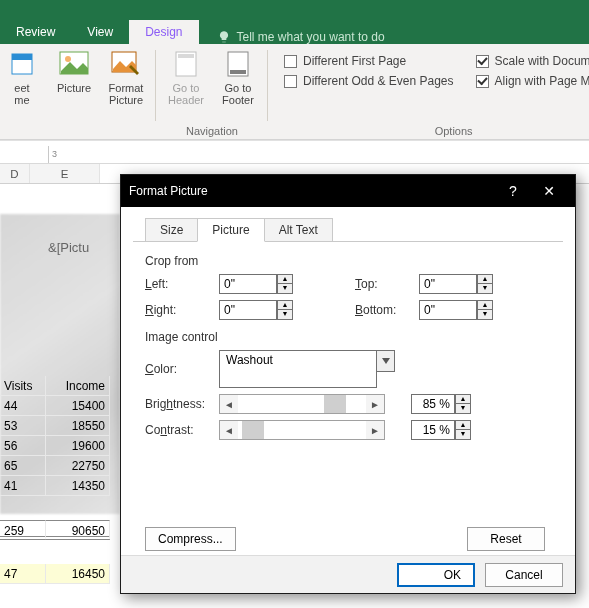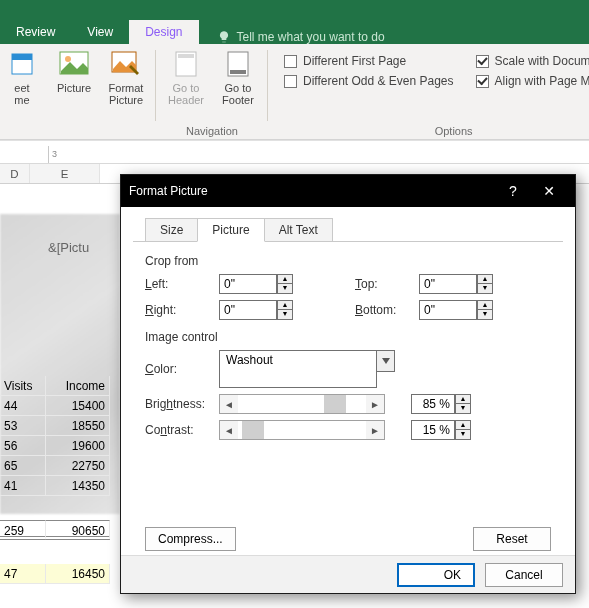--- a/index.html
+++ b/index.html
@@ -71,21 +71,21 @@
   .imgrow { display:grid; grid-template-columns: 74px 176px 6px 60px; align-items:center; gap:0; margin-bottom:6px;}
   .select { display:flex; }
   .select .selbox { flex:1; height:38px; border:1px solid #707070; padding:2px 6px; font-size:12px; background:#fff;}
   .select .selbtn { width:18px; height:22px; border:1px solid #707070; border-left:none; background:#efefef; display:flex; align-items:center; justify-content:center;}
   .slider { display:flex; border:1px solid #a0a0a0; height:20px; width:166px; align-items:stretch;}
   .slider .arrow { width:18px; display:flex; align-items:center; justify-content:center; font-size:10px; color:#555; background:#f4f4f4;}
   .slider .track { flex:1; position:relative; background:#fff;}
   .slider .thumb { position:absolute; top:0; bottom:0; width:22px; background:#cfcfcf;}
   .pct { display:flex; margin-left:10px;}
   .pct input{ width:44px; height:20px; border:1px solid #707070; font-size:12px; text-align:right; padding:1px 4px;}
-  .dlgfoot1 { position:absolute; left:12px; right:12px; bottom:42px; display:flex; justify-content:space-between; padding:0 12px;}
+  .dlgfoot1 { position:absolute; left:12px; right:18px; bottom:42px; display:flex; justify-content:space-between; padding:0 12px;}
   .dlgfoot2 { position:absolute; left:0; right:0; bottom:0; height:38px; border-top:1px solid #dcdcdc; background:#f2f2f2; display:flex; justify-content:flex-end; align-items:center; gap:10px; padding:0 12px;}
   .btn { min-width:78px; height:24px; border:1px solid #9c9c9c; background:#fdfdfd; font-size:12px; padding:2px 12px; }
   .btn.primary { border:2px solid #0067c0; color:#000; background:#fff;text-align:right;}
 </style>
 </head>
 <body>
 
 <div class="ribbon-tabs">
   <div class="rtab">Review</div>
   <div class="rtab">View</div>

